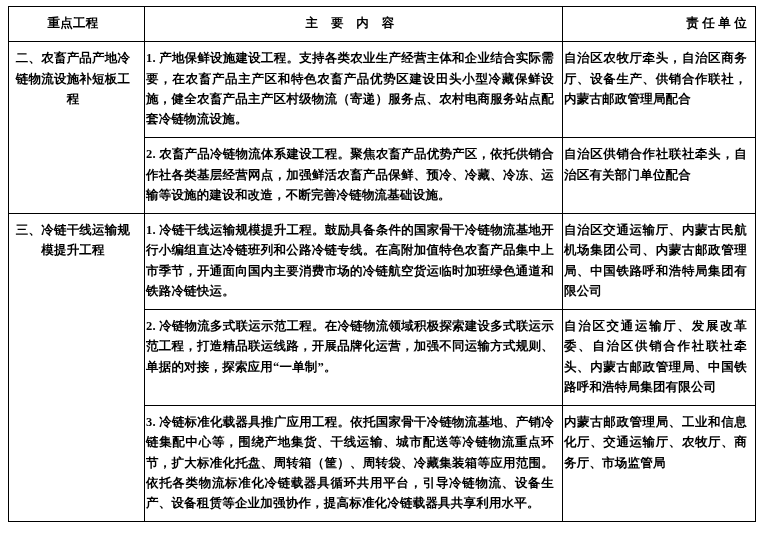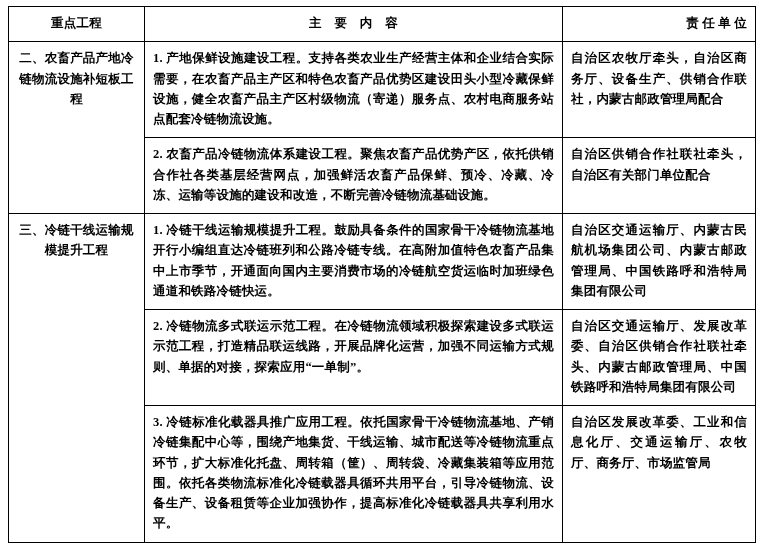--- a/index.html
+++ b/index.html
@@ -21,21 +21,21 @@
     padding: 6px 8px 0 8px;
   }
   table.main {
     border-collapse: collapse;
     width: 747px;
     table-layout: fixed;
   }
   table.main td, table.main th {
     border: 1px solid #000000;
     vertical-align: top;
-    padding: 6px 8px 8px 8px;
+    padding: 6px 8px 8px 1px;
     font-size: 12.5px;
     line-height: 1.62;
     font-weight: bold;
     letter-spacing: 0.2px;
   }
   thead th {
     text-align: center;
     font-size: 13.5px;
     padding: 7px 4px 8px 4px;
     vertical-align: middle;
@@ -116,18 +116,18 @@
         </td>
         <td class="unit">
           <p class="para">自治区交通运输厅、发展改革委、自治区供销合作社联社牵头、内蒙古邮政管理局、中国铁路呼和浩特局集团有限公司</p>
         </td>
       </tr>
       <tr>
         <td class="content">
           <p class="para">3. 冷链标准化载器具推广应用工程。依托国家骨干冷链物流基地、产销冷链集配中心等，围绕产地集货、干线运输、城市配送等冷链物流重点环节，扩大标准化托盘、周转箱（筐）、周转袋、冷藏集装箱等应用范围。依托各类物流标准化冷链载器具循环共用平台，引导冷链物流、设备生产、设备租赁等企业加强协作，提高标准化冷链载器具共享利用水平。</p>
         </td>
         <td class="unit">
-          <p class="para">自治区发展改革委、工业和信息化厅、交通运输厅、农牧厅、商务厅、市场监管局</p>
+          <p class="para">内蒙古邮政管理局、工业和信息化厅、交通运输厅、农牧厅、商务厅、市场监管局</p>
         </td>
       </tr>
     </tbody>
   </table>
 </div>
 
 </body></html>

